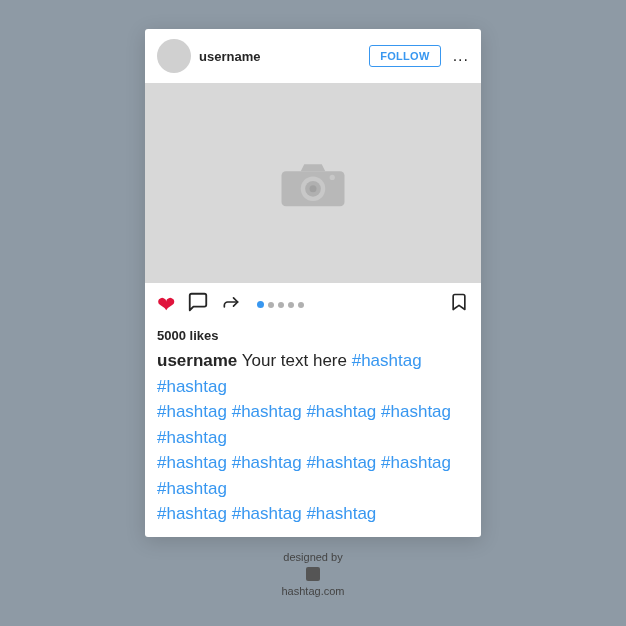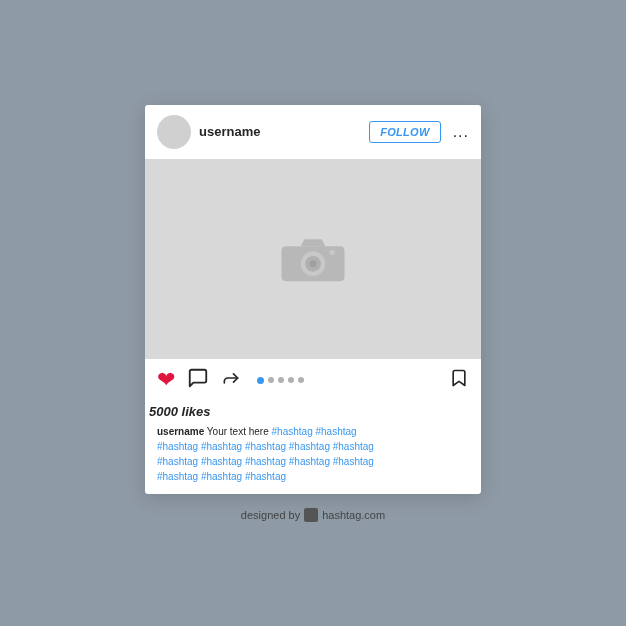--- a/index.html
+++ b/index.html
@@ -48,21 +48,20 @@
     .follow-btn {
       border: 1.5px solid #3897f0;
       background: transparent;
       color: #3897f0;
       font-size: 11px;
       font-weight: 600;
       padding: 4px 10px;
       border-radius: 3px;
       cursor: pointer;
       letter-spacing: 0.3px;
-      font-style: italic;
     }
 
     .more-dots {
       font-size: 16px;
       color: #262626;
       letter-spacing: 1px;
       cursor: pointer;
       padding-left: 4px;
     }
 
@@ -137,34 +136,33 @@
 
     .bookmark-icon {
       margin-left: auto;
       font-size: 20px;
       color: #262626;
       cursor: pointer;
     }
 
     
     .likes-row {
-      padding: 0 4px 4px;
-      font-style: italic;
+      padding: 0 12px 4px;
     }
 
     .likes-count {
       font-size: 13px;
       font-weight: 700;
       color: #262626;
     }
 
     
     .caption {
       padding: 0 12px 10px;
-      font-size: 10px;
+      font-size: 17px;
       color: #262626;
       line-height: 1.5;
     }
 
     .caption .cap-username {
       font-weight: 700;
       color: #262626;
     }
 
     .caption .hashtag {
@@ -172,20 +170,21 @@
     }
 
     
     .watermark {
       margin-top: 14px;
       font-size: 11px;
       color: #444;
       display: flex;
       align-items: center;
       gap: 4px;
+      flex-direction: column;
     }
 
     .watermark-logo {
       width: 14px;
       height: 14px;
       background: #555;
       border-radius: 2px;
       display: inline-block;
     }
   </style>

